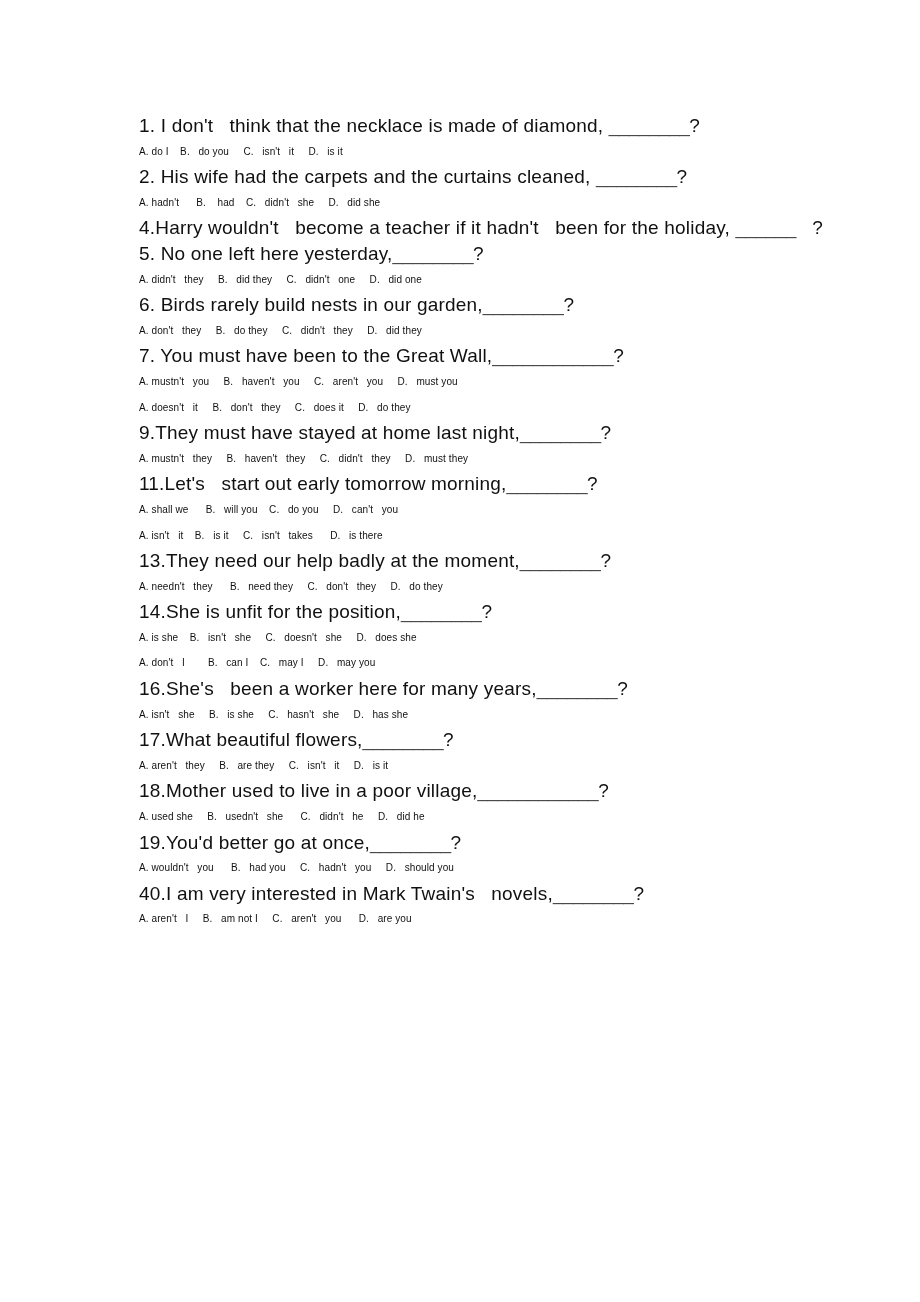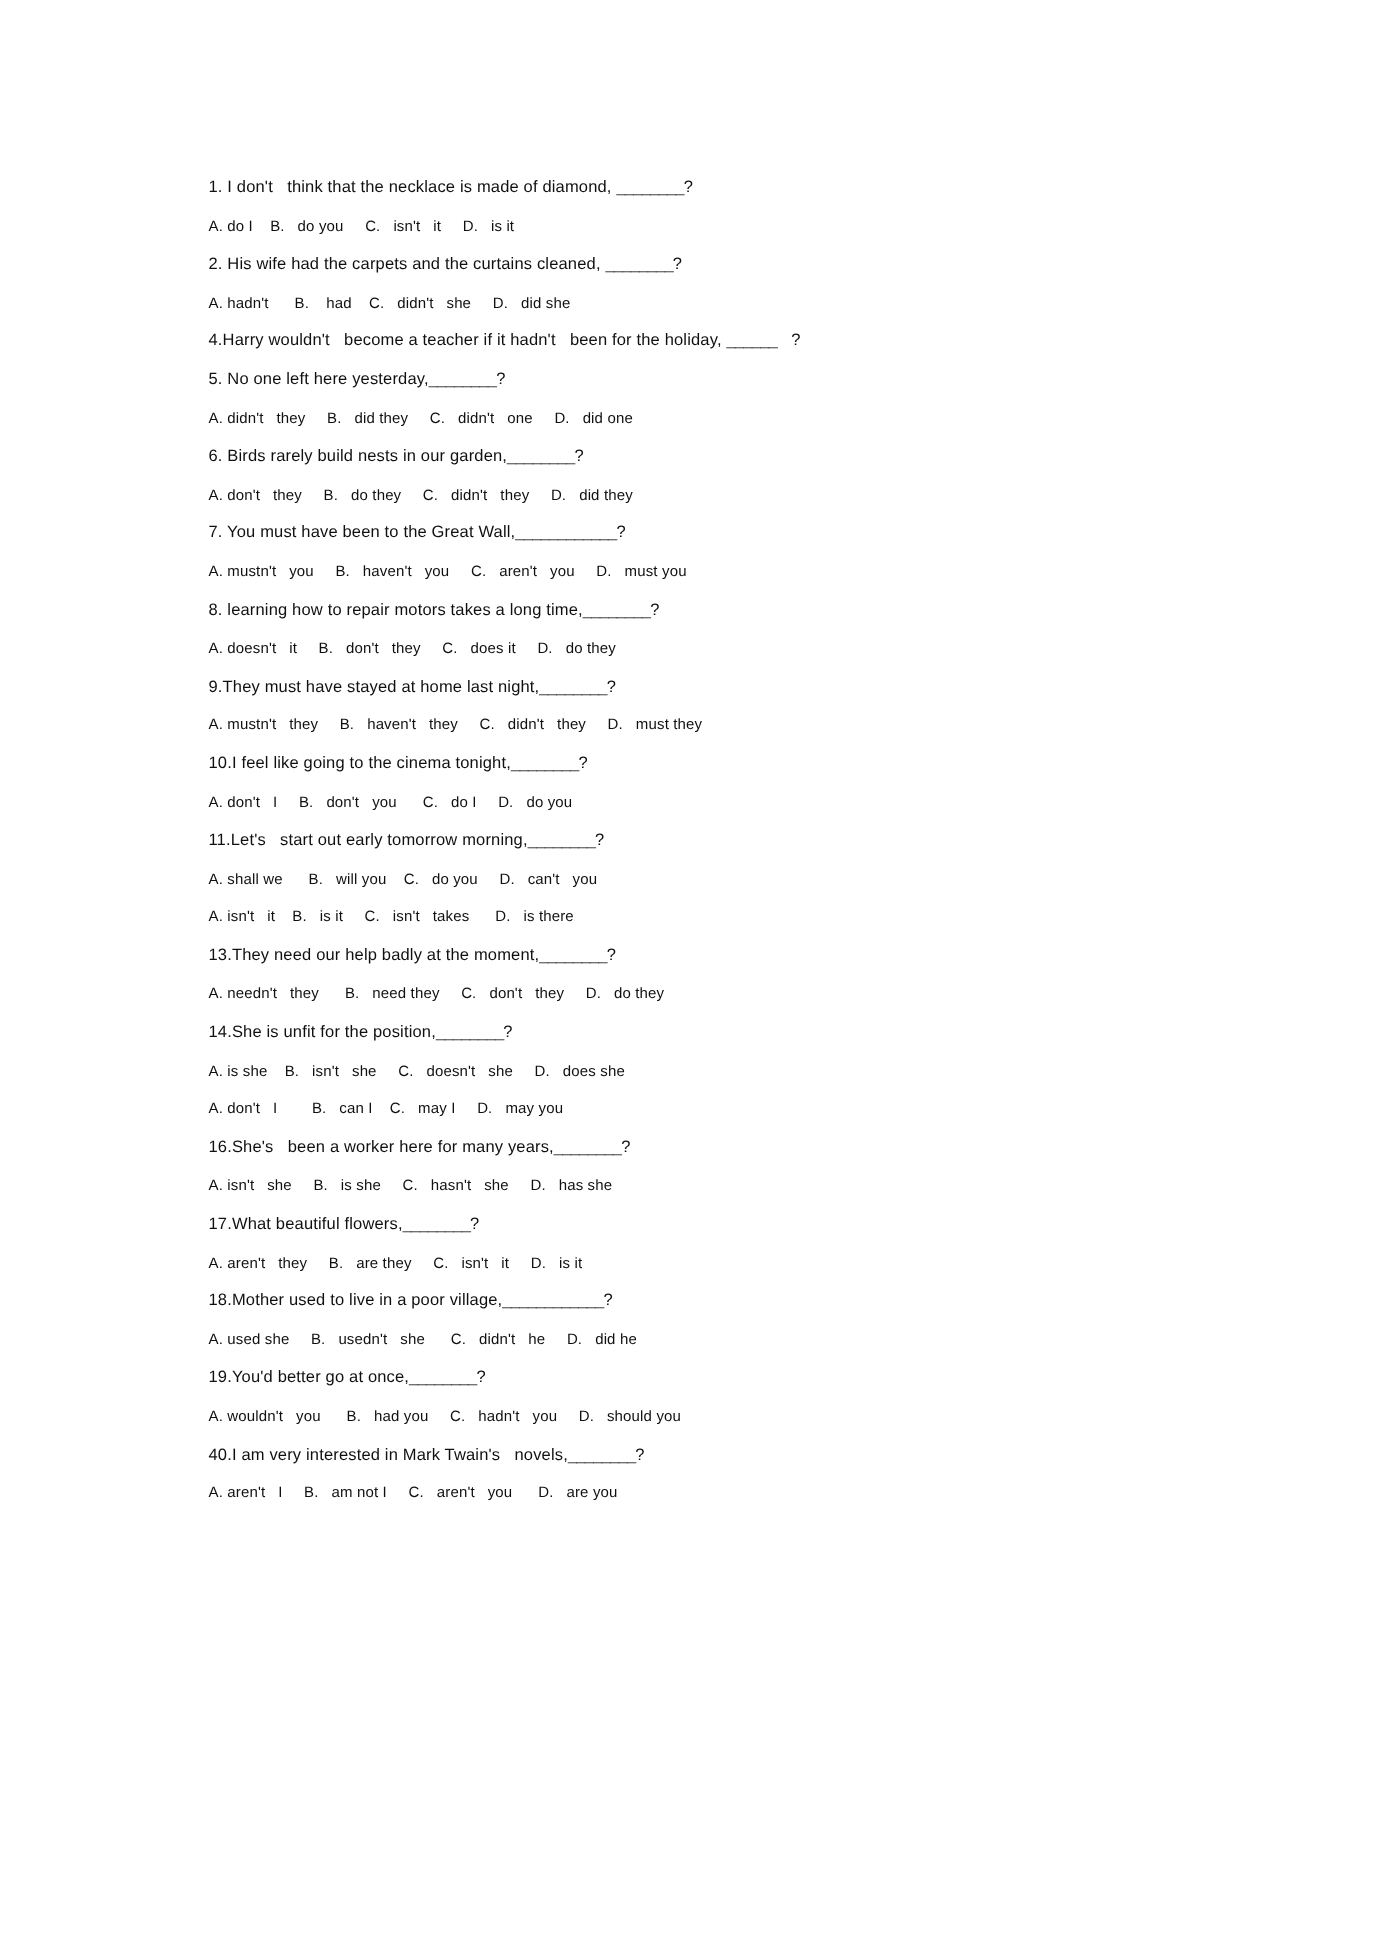--- a/index.html
+++ b/index.html
@@ -32,21 +32,21 @@
   .line {
     font-size: 13px;
     line-height: 25.6px;
     height: 25.6px;
     white-space: pre;
     letter-spacing: 0.01em;
     color: #101010;
   }
 
   .stem {
-    font-size: 11px;
+    font-size: 19px;
   }
 
   .opts {
     font-size: 10px;
   }
 
   .blank {
     text-decoration: none;
     letter-spacing: -0.5px;
     color: #4a4a4a;
@@ -73,30 +73,25 @@
     </div>
     <div class="qblock">
       <div class="line stem"><span>6. Birds rarely build nests in our garden,</span><span class="blank">________</span><span>?</span></div>
       <div class="line opts">A. don't   they     B.   do they     C.   didn't   they     D.   did they</div>
     </div>
     <div class="qblock">
       <div class="line stem"><span>7. You must have been to the Great Wall,</span><span class="blank">____________</span><span>?</span></div>
       <div class="line opts">A. mustn't   you     B.   haven't   you     C.   aren't   you     D.   must you</div>
     </div>
     <div class="qblock">
-      <div class="line stem"><span>8. learning how to repair motors takes a long time,</span><span class="blank">________</span><span>?</span></div>
       <div class="line opts">A. doesn't   it     B.   don't   they     C.   does it     D.   do they</div>
     </div>
     <div class="qblock">
       <div class="line stem"><span>9.They must have stayed at home last night,</span><span class="blank">________</span><span>?</span></div>
       <div class="line opts">A. mustn't   they     B.   haven't   they     C.   didn't   they     D.   must they</div>
-    </div>
-    <div class="qblock">
-      <div class="line stem"><span>10.I feel like going to the cinema tonight,</span><span class="blank">________</span><span>?</span></div>
-      <div class="line opts">A. don't   I     B.   don't   you      C.   do I     D.   do you</div>
     </div>
     <div class="qblock">
       <div class="line stem"><span>11.Let's   start out early tomorrow morning,</span><span class="blank">________</span><span>?</span></div>
       <div class="line opts">A. shall we      B.   will you    C.   do you     D.   can't   you</div>
     </div>
     <div class="qblock">
       <div class="line opts">A. isn't   it    B.   is it     C.   isn't   takes      D.   is there</div>
     </div>
     <div class="qblock">
       <div class="line stem"><span>13.They need our help badly at the moment,</span><span class="blank">________</span><span>?</span></div>

